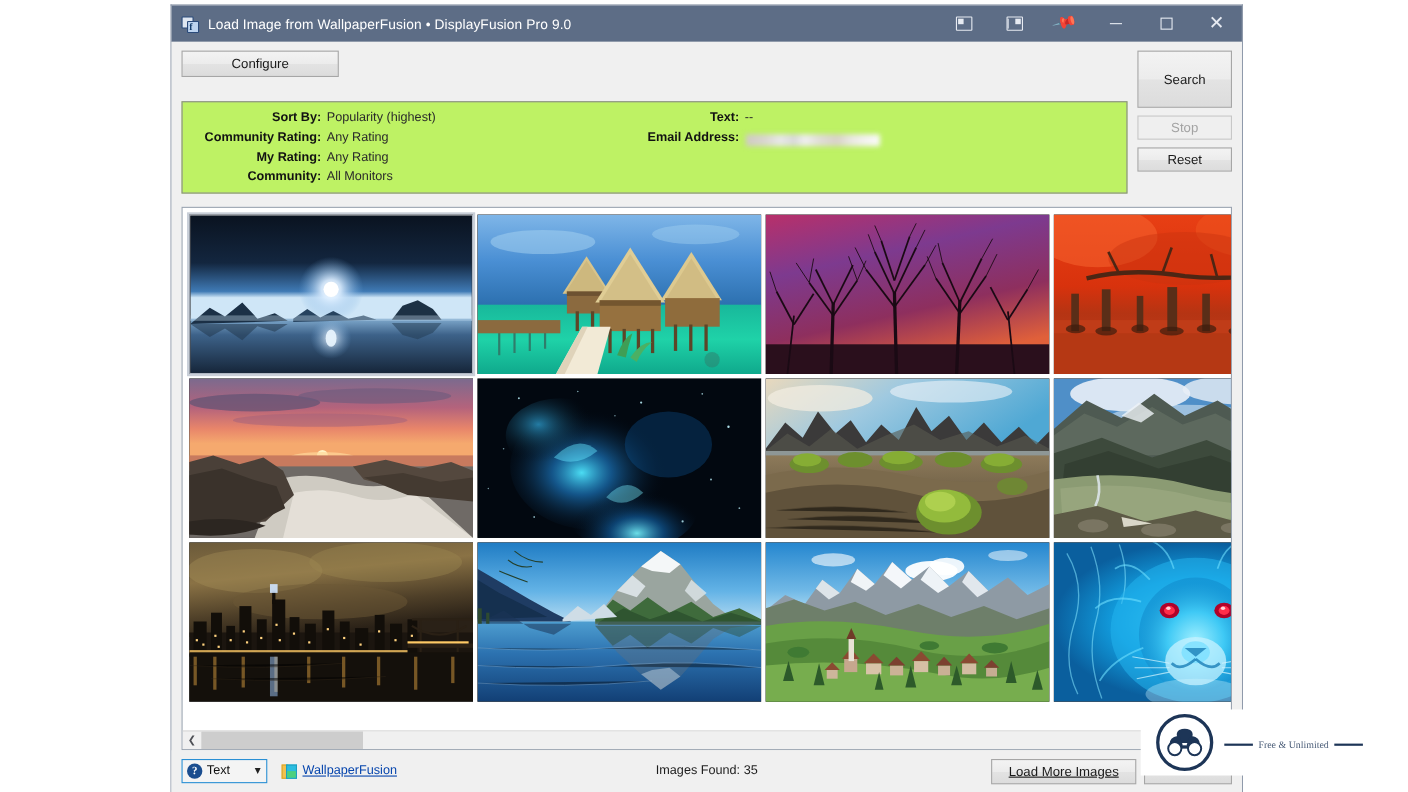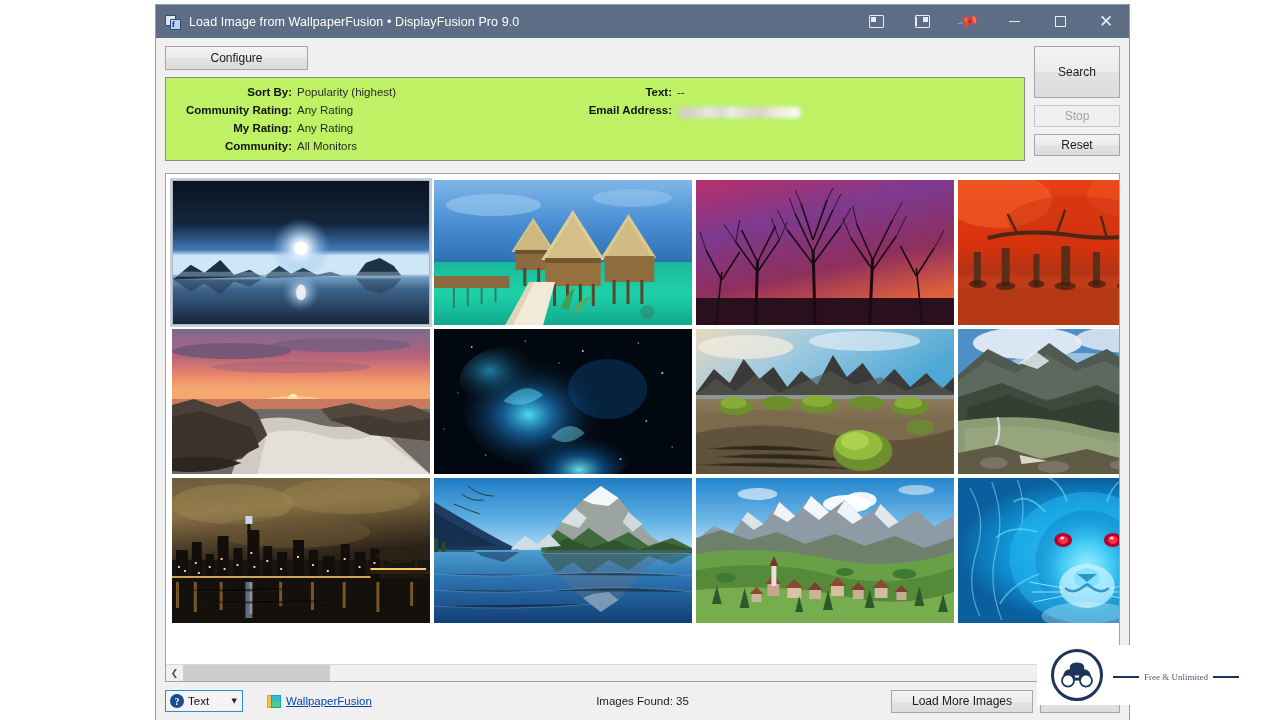--- a/index.html
+++ b/index.html
@@ -164,21 +164,21 @@
     line-height: 1;
   }
   .btn.disabled {
     color: #a3a3a3;
     background: #efefef;
     border-color: #c7c7c7;
   }
 
   #configure-btn {
     width: 143px; height: 24px;
-    margin-bottom: 7px;
+    margin-bottom: 22px;
   }
   #search-btn { height: 52px; }
   #stop-btn { height: 22px; }
   #reset-btn { height: 22px; }
 
   .filter-panel {
     background: #bef264;
     border: 1px solid #8a8a8a;
     height: 84px;
     display: flex;
@@ -331,21 +331,21 @@
     font-size: 7px;
     color: #222;
     margin-right: 5px;
     font-family: "DejaVu Sans", sans-serif;
   }
 
   .wf-link {
     display: flex;
     align-items: center;
     gap: 5px;
-    margin-left: 24px;
+    margin-left: 13px;
   }
   .wf-icon {
     width: 14px; height: 13px;
     position: relative;
     flex-shrink: 0;
   }
   .wf-icon .a { position: absolute; left: 0; top: 0; width: 6px; height: 13px; background: #f2c14e; border: 1px solid #d9a62e;}
   .wf-icon .b { position: absolute; left: 4px; top: 0; width: 10px; height: 13px; background: #2bbde0; border: 1px solid #1b9fc0;}
   .wf-icon .c { position: absolute; left: 5px; top: 6px; width: 8px; height: 6px; background: #4cd07f; }
   .wf-text {
@@ -363,21 +363,21 @@
     color: #1c1c1c;
     pointer-events: none;
   }
   .sb-right {
     margin-left: auto;
     display: flex;
     gap: 7px;
     align-items: center;
     z-index: 2;
   }
-  #load-more-btn { width: 142px; height: 23px; }
+  #load-more-btn { width: 132px; height: 23px; text-decoration: underline; }
   #extra-btn { width: 80px; height: 23px; }
 
   
   #watermark {
     position: absolute;
     left: 1037px; top: 645px;
     width: 243px; height: 60px;
     background: #ffffff;
     display: flex;
     align-items: center;

